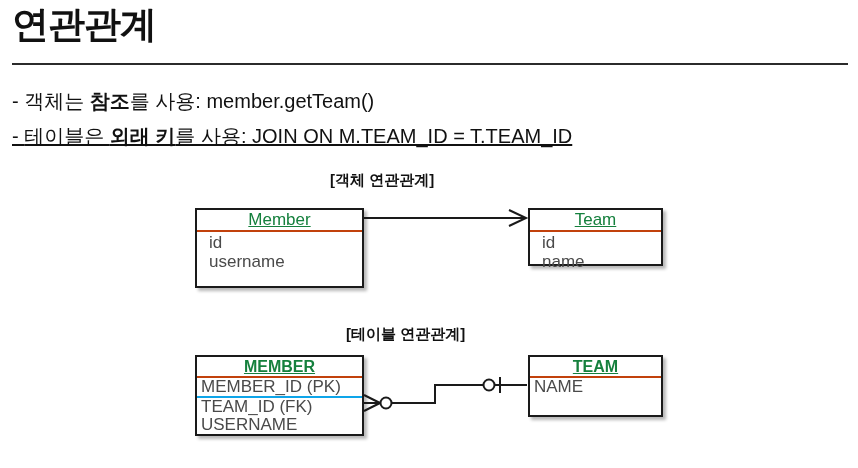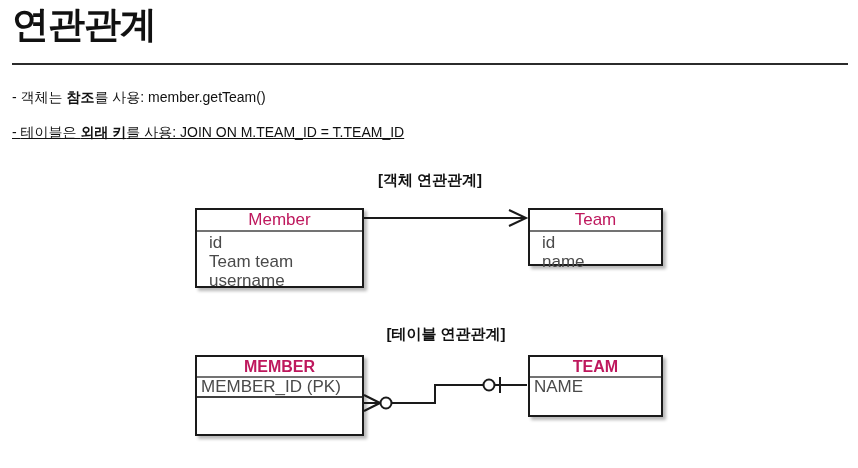--- a/index.html
+++ b/index.html
@@ -21,59 +21,60 @@
     white-space:nowrap;
   }
   .title-rule{
     position:absolute;left:12px;top:63px;width:836px;height:0;
     border-top:2px solid #2b2b2b;
   }
 
   
   .bullet{
     position:absolute;left:12px;
-    font-size:14px;color:#111111;white-space:nowrap;line-height:1.2;
+    font-size:20px;color:#111111;white-space:nowrap;line-height:1.2;
   }
   .bullet .b{font-weight:700;}
   .bullet-1{top:89px;}
   .bullet-2{top:124px;text-decoration:underline;}
 
   
   .caption{
     position:absolute;
     font-size:15px;font-weight:700;color:#111111;
-    white-space:nowrap;text-align:center;
+    white-space:nowrap;text-align:left;
   }
   .caption-1{top:171px;left:330px;width:200px;}
   .caption-2{top:325px;left:346px;width:200px;}
 
   
   .dbox{
     position:absolute;
     background:#ffffff;
     border:2px solid #1a1a1a;
     box-shadow:3px 3px 3px rgba(0,0,0,0.28);
     box-sizing:border-box;
   }
   .dbox .hdr{
     text-align:center;
-    color:#be185d;
-    border-bottom:2px solid #737373;
+    color:#15803d;
+    border-bottom:2px solid #c2410c;
     box-sizing:border-box;
     white-space:nowrap;
     overflow:hidden;
+    text-decoration:underline;
   }
   .dbox .cell{
     color:#4a4a4a;
     padding-left:4px;
     box-sizing:border-box;
     white-space:nowrap;
     overflow:hidden;
   }
-  .dbox .cell.sep{border-bottom:2px solid #404040;}
+  .dbox .cell.sep{border-bottom:2px solid #0ea5e9;}
   .dbox .cell .ln{display:block;}
 
   
   .obj .hdr{font-size:17px;height:22px;line-height:20px;}
   .obj .cell{font-size:17px;line-height:19px;padding-top:1px;padding-left:12px;}
 
   
   .tbl .hdr{font-size:16px;font-weight:700;height:21px;line-height:19px;}
   .tbl .cell{font-size:17px;line-height:18px;padding-top:0px;}
 
@@ -101,39 +102,42 @@
   <div class="bullet bullet-2">
     <span>- </span><span>테이블은 </span><span class="b">외래 키</span><span>를 사용: JOIN ON M.TEAM_ID = T.TEAM_ID</span>
   </div>
 
   <div class="caption caption-1">[객체 연관관계]</div>
 
   <div class="dbox obj" id="box-member-obj">
     <div class="hdr">Member</div>
     <div class="cell">
       <span class="ln">id</span>
-      <span class="ln">Team team</span>
       <span class="ln">username</span>
     </div>
   </div>
 
   <div class="dbox obj" id="box-team-obj">
     <div class="hdr">Team</div>
     <div class="cell">
       <span class="ln">id</span>
       <span class="ln">name</span>
     </div>
   </div>
 
   <div class="caption caption-2">[테이블 연관관계]</div>
 
   <div class="dbox tbl" id="box-member-tbl">
     <div class="hdr">MEMBER</div>
     <div class="cell sep">
       <span class="ln">MEMBER_ID (PK)</span>
+    </div>
+    <div class="cell">
+      <span class="ln">TEAM_ID (FK)</span>
+      <span class="ln">USERNAME</span>
     </div>
   </div>
 
   <div class="dbox tbl" id="box-team-tbl">
     <div class="hdr">TEAM</div>
     <div class="cell">
       <span class="ln">NAME</span>
     </div>
   </div>
 

